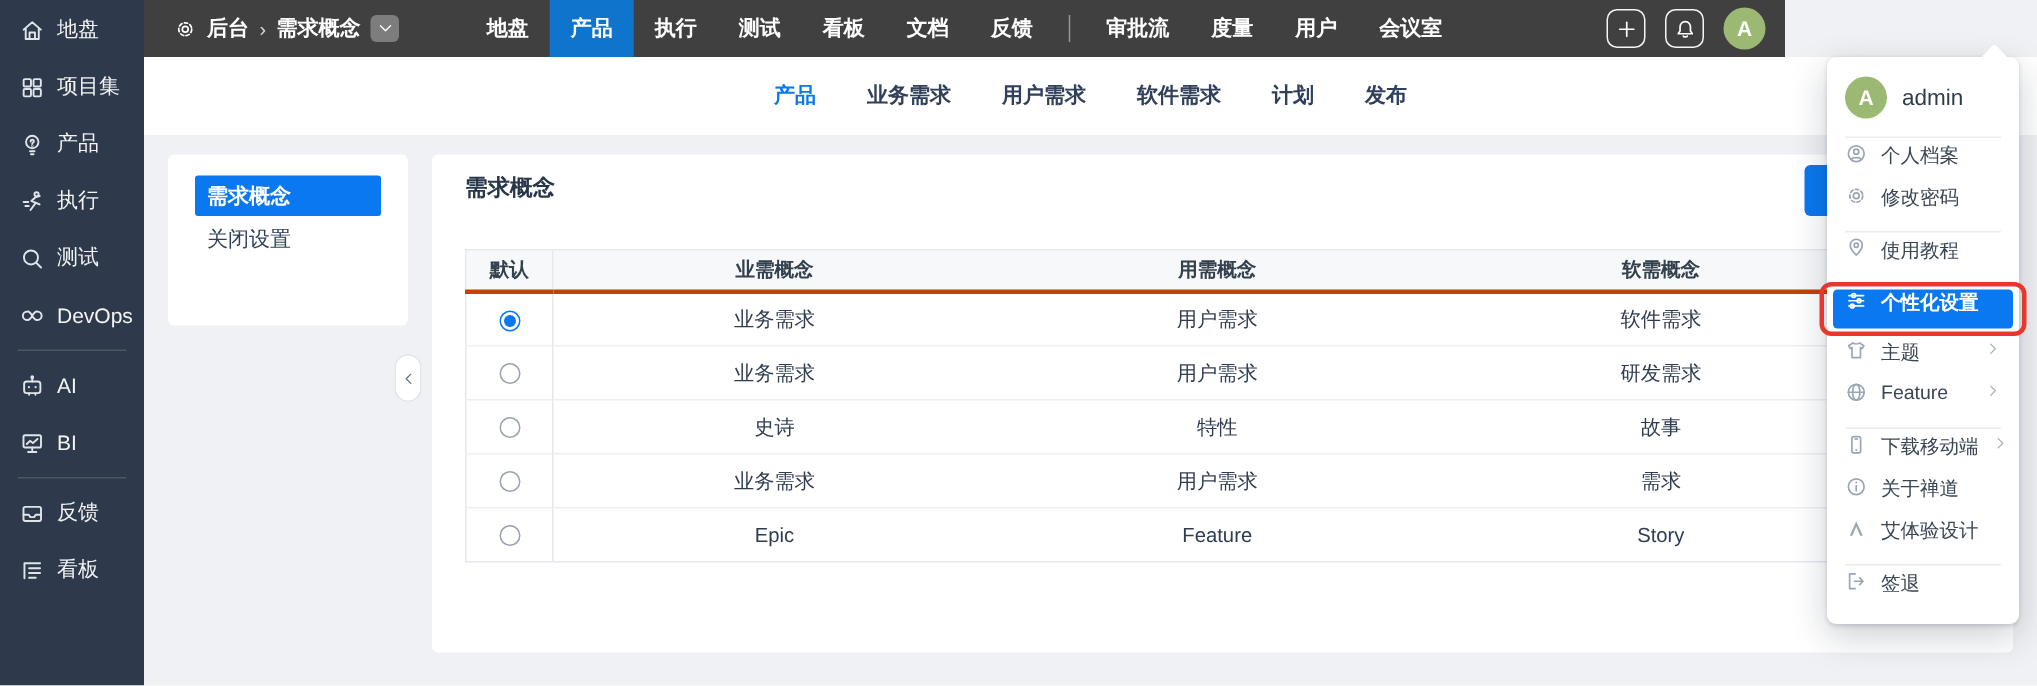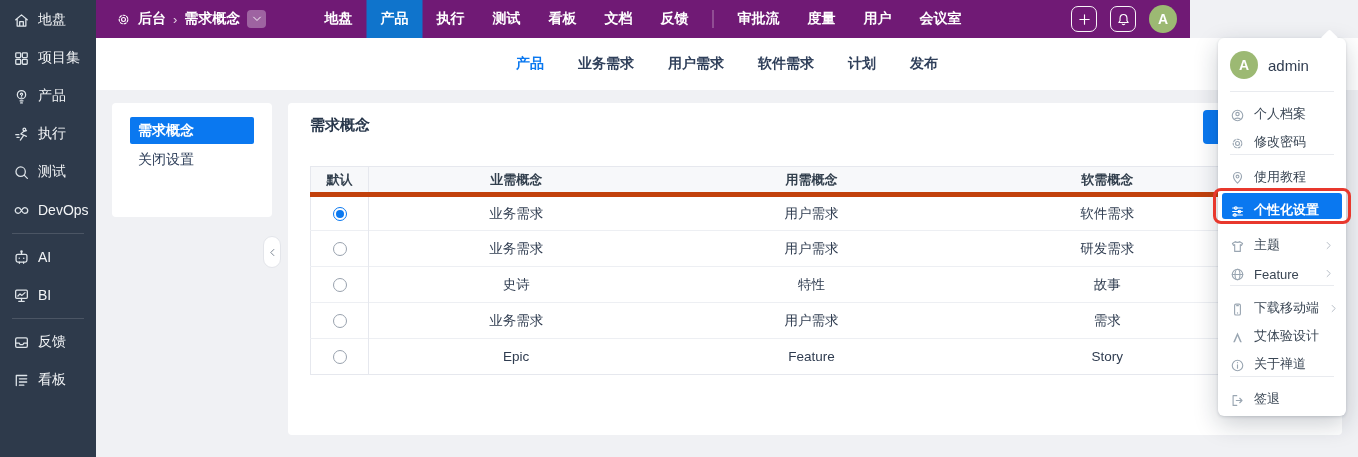--- a/index.html
+++ b/index.html
@@ -13,21 +13,21 @@
   .ic { display:inline-flex; width:16px; height:16px; flex:none; }
   .ic svg { width:100%; height:100%; }
 
   
   .sidebar { position:absolute; left:0; top:0; width:96px; height:457px; background:#2E3A4B; z-index:30; display:flex; flex-direction:column; padding-top:1px; }
   .side-item { display:flex; align-items:center; gap:8px; height:38px; padding-left:13px; color:#F2F4F6; font-size:14px; cursor:pointer; white-space:nowrap; }
   .side-item .ic { width:17px; height:17px; color:#DfE5EA; }
   .side-divider { height:1px; background:rgba(255,255,255,.14); margin:4px 12px; }
 
   
-  .topbar { position:absolute; left:96px; top:0; width:1094px; height:38px; background:#701a75; color:#fff; z-index:10; }
+  .topbar { position:absolute; left:96px; top:0; width:1094px; height:38px; background:#404040; color:#fff; z-index:10; }
   .breadcrumb { position:absolute; left:20px; top:0; height:38px; display:flex; align-items:center; gap:7px; font-size:14px; font-weight:bold; }
   .breadcrumb .ic { width:15px; height:15px; }
   .bc-sep { font-weight:normal; opacity:.8; font-size:13px; }
   .bc-chevron { width:19px; height:18px; background:rgba(255,255,255,.32); border-radius:4px; display:flex; align-items:center; justify-content:center; cursor:pointer; }
   .bc-chevron .ic { width:12px; height:12px; }
   .topnav { position:absolute; left:50%; transform:translateX(-50%); top:0; height:38px; display:flex; align-items:stretch; }
   .topnav-item { display:flex; align-items:center; padding:0 14px; font-size:14px; font-weight:bold; color:#fff; cursor:pointer; white-space:nowrap; }
   .topnav-item.active { background:#0F74CC; }
   .topnav-divider { width:1px; background:rgba(255,255,255,.45); margin:10px 10px; }
   .top-actions { position:absolute; right:0; top:0; height:38px; display:flex; align-items:center; gap:13px; padding-right:13px; }
@@ -48,34 +48,34 @@
   .collapse-handle .ic { width:11px; height:11px; }
 
   
   .main-card { position:absolute; left:288px; top:103px; width:1054px; height:332px; background:#fff; border-radius:4px; z-index:1; }
   .card-title { position:absolute; left:22px; top:13px; font-size:15px; font-weight:bold; color:#27364A; }
   .save-btn { position:absolute; left:915px; top:7px; width:62px; height:34px; background:#0A78F0; border:none; border-radius:4px; cursor:pointer; }
   .req-table { position:absolute; left:22px; top:63px; border-collapse:collapse; table-layout:fixed; }
   .req-table th { height:28px; background:#F7F8FA; font-size:13px; font-weight:bold; color:#33404E; text-align:center; }
   .req-table td { height:36px; font-size:13.5px; color:#2F3C50; text-align:center; }
   .req-table { border:1px solid #E6E8EE; }
-  .req-table th { border-bottom:5px solid #c2410c; }
+  .req-table th { border-bottom:3px solid #c2410c; }
   .req-table tbody tr + tr td { border-top:1px solid #EDEFF3; }
   .req-table th:first-child, .req-table td:first-child { border-right:1px solid #E6E8EE; }
   .radio { display:inline-block; width:14px; height:14px; border:1.5px solid #99A2AE; border-radius:50%; position:relative; vertical-align:middle; cursor:pointer; background:#fff; }
   .radio.sel { border:1.5px solid #0A78F0; }
   .radio.sel::after { content:''; position:absolute; left:2px; top:2px; right:2px; bottom:2px; background:#0A78F0; border-radius:50%; }
 
   
   .user-menu { position:absolute; left:1218px; top:38px; width:128px; background:#fff; border-radius:6px; box-shadow:0 1px 3px rgba(20,30,50,.16), 0 8px 24px rgba(20,30,50,.22); z-index:40; padding:6px 0 8px; }
   .menu-pointer { position:absolute; top:-6px; left:105px; width:13px; height:13px; background:#fff; transform:rotate(45deg); border-radius:2px; }
   .menu-header { display:flex; align-items:center; gap:10px; padding:7px 12px 9px; position:relative; }
   .menu-name { font-size:15px; color:#2F3C50; }
   .menu-divider { height:1px; background:#E9EBEF; margin:3px 12px; }
-  .menu-item { display:flex; align-items:flex-end; gap:9px; height:28px; padding:0 12px; font-size:13px; color:#3A4654; cursor:pointer; position:relative; white-space:nowrap; }
+  .menu-item { display:flex; align-items:flex-start; gap:9px; height:28px; padding:0 12px; font-size:13px; color:#3A4654; cursor:pointer; position:relative; white-space:nowrap; }
   .menu-item .ic { width:15px; height:15px; color:#9AA6B2; }
   .menu-item .sub-arrow { margin-left:auto; color:#A7B0BB; }
   .menu-item .sub-arrow .ic { width:11px; height:11px; color:#A7B0BB; }
   .hl-wrap { position:relative; margin:7px 4px; }
   .menu-item.highlight { background:#0A78F0; color:#fff; border-radius:3px; height:26px; padding:0 8px; font-weight:bold; }
   .menu-item.highlight .ic { color:#fff; }
   .annotation { position:absolute; left:-9px; right:-9px; top:-5px; bottom:-5px; border:3px solid #E8382D; border-radius:8px; pointer-events:none; }
 </style>
 </head>
 <body>
@@ -397,35 +397,35 @@
         <span>下载移动端</span>
         <span class="sub-arrow"><span class="ic">
             <svg viewBox="0 0 16 16" fill="none" stroke="currentColor" stroke-width="1.2" stroke-linecap="round" stroke-linejoin="round">
               <path d="M6 3.5L10.5 8 6 12.5"></path>
             </svg>
           </span></span>
       </div>
       <div class="menu-item">
         <span class="ic">
           <svg viewBox="0 0 16 16" fill="none" stroke="currentColor" stroke-width="1.2" stroke-linecap="round" stroke-linejoin="round">
-            <path d="M8 2.6L12.6 13h-1.8L8 6.4 5.2 13H3.4z" fill="currentColor" stroke="none"></path>
-          </svg>
-        </span>
-        <span>艾体验设计</span>
-      </div>
-      <div class="menu-item">
-        <span class="ic">
-          <svg viewBox="0 0 16 16" fill="none" stroke="currentColor" stroke-width="1.2" stroke-linecap="round" stroke-linejoin="round">
             <circle cx="8" cy="8" r="5.6"></circle>
             <path d="M8 7.2v3.7"></path>
             <circle cx="8" cy="5" r=".7" fill="currentColor" stroke="none"></circle>
           </svg>
         </span>
         <span>关于禅道</span>
       </div>
+      <div class="menu-item">
+        <span class="ic">
+          <svg viewBox="0 0 16 16" fill="none" stroke="currentColor" stroke-width="1.2" stroke-linecap="round" stroke-linejoin="round">
+            <path d="M8 2.6L12.6 13h-1.8L8 6.4 5.2 13H3.4z" fill="currentColor" stroke="none"></path>
+          </svg>
+        </span>
+        <span>艾体验设计</span>
+      </div>
       <div class="menu-divider"></div>
       <div class="menu-item">
         <span class="ic">
           <svg viewBox="0 0 16 16" fill="none" stroke="currentColor" stroke-width="1.2" stroke-linecap="round" stroke-linejoin="round">
             <path d="M7.2 2.8H3.3v10.4h3.9M6.7 8h6.1M10.4 5.6L12.8 8l-2.4 2.4"></path>
           </svg>
         </span>
         <span>签退</span>
       </div>
     </div>

